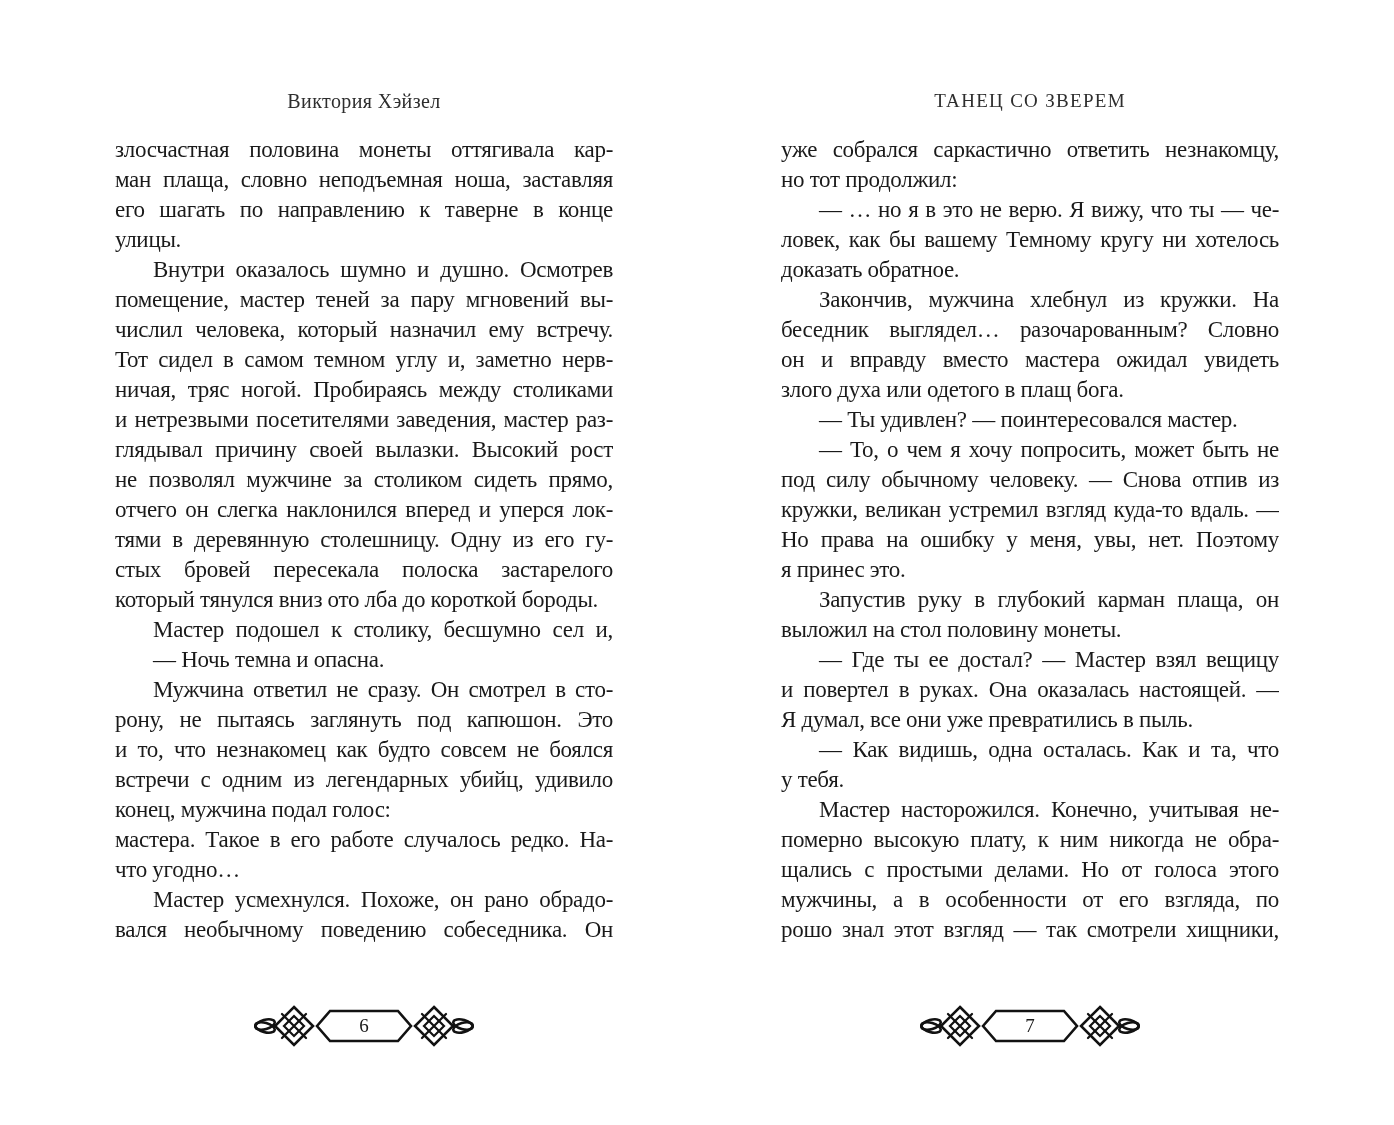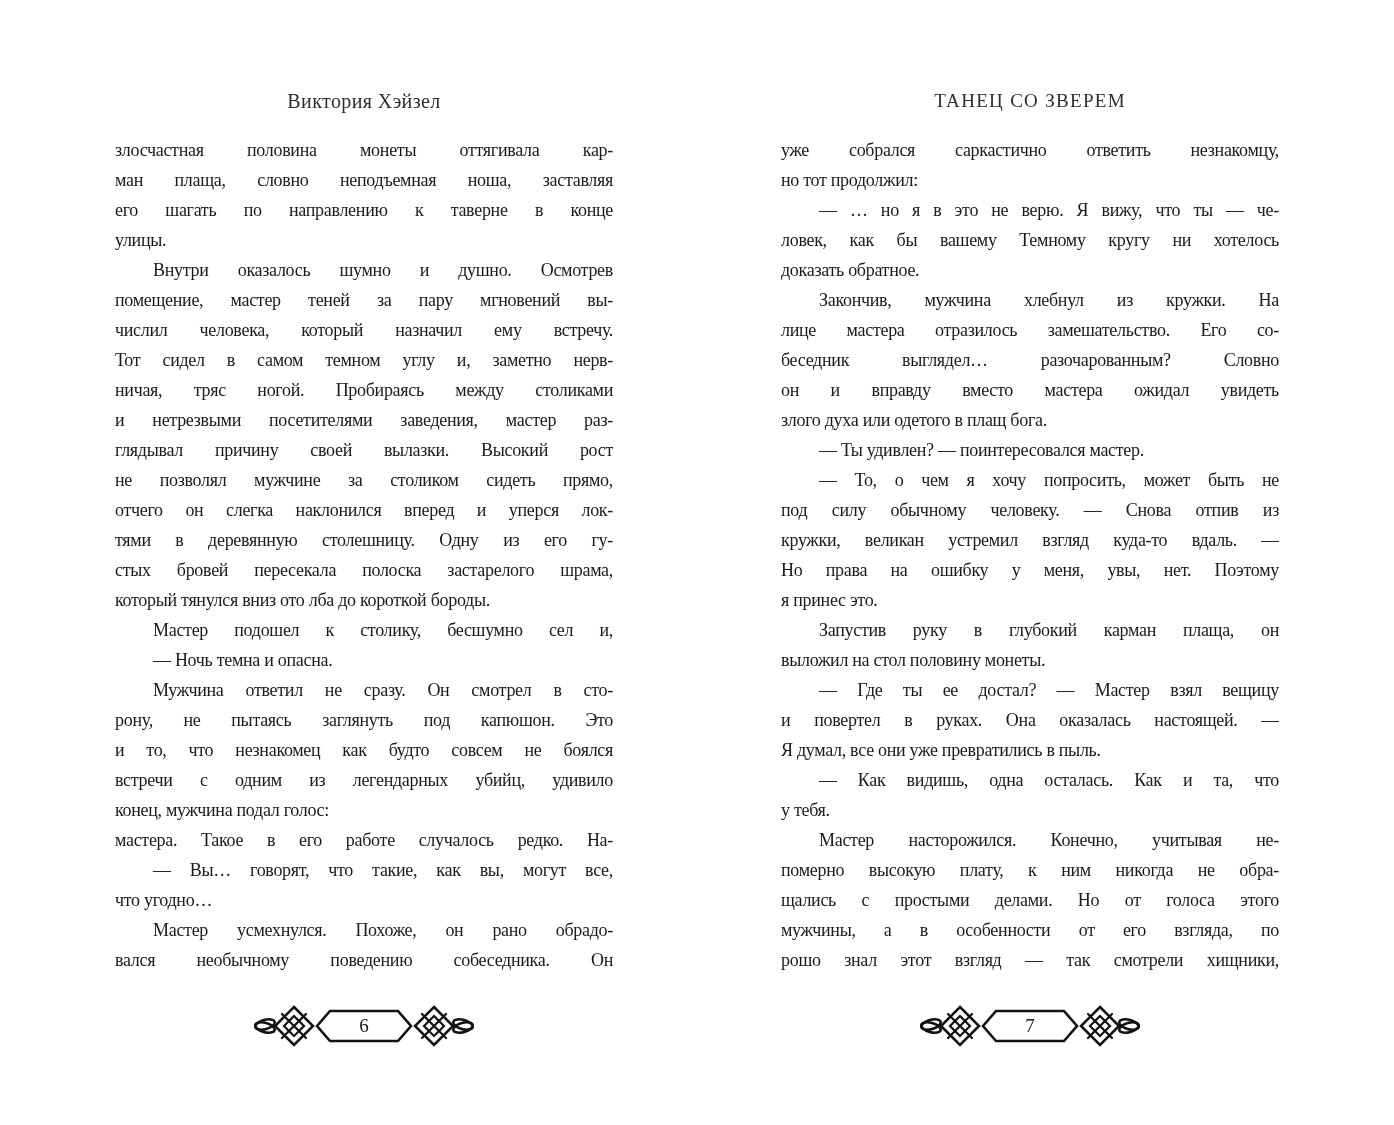--- a/index.html
+++ b/index.html
@@ -14,21 +14,21 @@
   .running-header{
     position:absolute;top:84px;left:0;width:100%;
     text-align:center;font-size:20px;line-height:26px;
     color:var(--header,#2e2e2e);letter-spacing:0.4px;
   }
   .page-right .running-header{font-size:19px;letter-spacing:1.3px;}
   .text-block{position:absolute;top:131px;left:0;width:100%;}
   .paragraph{margin:0;}
   .line{
     height:30px;line-height:30px;
-    font-size:18px;letter-spacing:-0.3px;
+    font-size:23px;letter-spacing:-0.3px;
     color:var(--text,#1a1a1a);
     text-align:justify;text-align-last:justify;
     overflow:hidden;white-space:nowrap;
   }
   .line{white-space:normal;}
   .line.indent{text-indent:38px;}
   .line.pg-last{text-align-last:left;}
   .ornament{
     position:absolute;top:1000px;left:50%;
     width:220px;height:44px;margin-left:-110px;
@@ -74,21 +74,20 @@
       </div>
       <div class="paragraph">
         <div class="line indent">Мужчина ответил не сразу. Он смотрел в сто-</div>
         <div class="line">рону, не пытаясь заглянуть под капюшон. Это</div>
         <div class="line">и то, что незнакомец как будто совсем не боялся</div>
         <div class="line">встречи с одним из легендарных убийц, удивило</div>
         <div class="line pg-last">конец, мужчина подал голос:</div>
         <div class="line">мастера. Такое в его работе случалось редко. На-</div>
       </div>
       <div class="paragraph">
-        <div class="line indent">— Вы… говорят, что такие, как вы, могут все,</div>
         <div class="line pg-last">что угодно…</div>
       </div>
       <div class="paragraph">
         <div class="line indent">Мастер усмехнулся. Похоже, он рано обрадо-</div>
         <div class="line">вался необычному поведению собеседника. Он</div>
       </div>
     </div>
   <div class="ornament">
     <svg width="220" height="44" viewBox="0 0 220 44" fill="none" stroke="#121212" stroke-width="2.6" stroke-linecap="round">
 
@@ -119,21 +118,20 @@
         <div class="line">уже собрался саркастично ответить незнакомцу,</div>
         <div class="line pg-last">но тот продолжил:</div>
       </div>
       <div class="paragraph">
         <div class="line indent">— … но я в это не верю. Я вижу, что ты — че-</div>
         <div class="line">ловек, как бы вашему Темному кругу ни хотелось</div>
         <div class="line pg-last">доказать обратное.</div>
       </div>
       <div class="paragraph">
         <div class="line indent">Закончив, мужчина хлебнул из кружки. На</div>
-        <div class="line">лице мастера отразилось замешательство. Его со-</div>
         <div class="line">беседник выглядел… разочарованным? Словно</div>
         <div class="line">он и вправду вместо мастера ожидал увидеть</div>
         <div class="line pg-last">злого духа или одетого в плащ бога.</div>
       </div>
       <div class="paragraph">
         <div class="line indent pg-last">— Ты удивлен? — поинтересовался мастер.</div>
       </div>
       <div class="paragraph">
         <div class="line indent">— То, о чем я хочу попросить, может быть не</div>
         <div class="line">под силу обычному человеку. — Снова отпив из</div>

